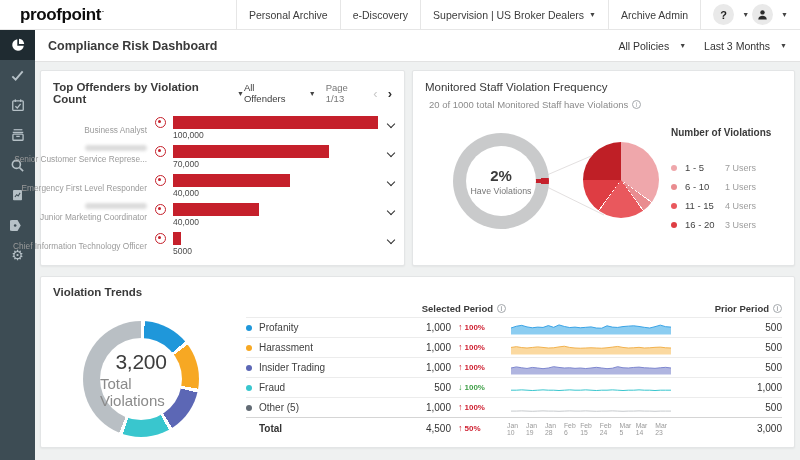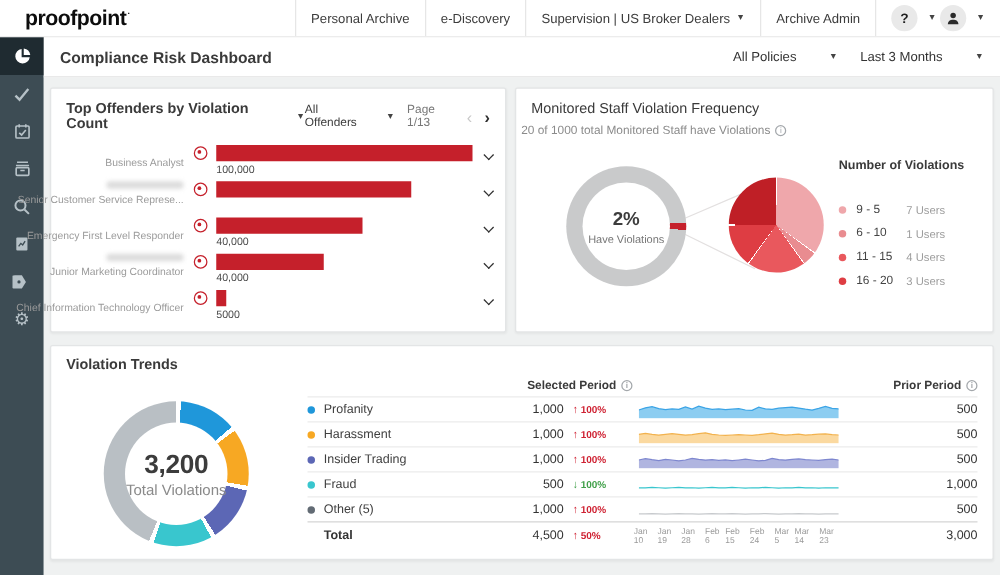--- a/index.html
+++ b/index.html
@@ -22,21 +22,21 @@
   .shell{display:flex;height:430px}
   .sidebar{width:35px;background:var(--side);flex:none;display:flex;flex-direction:column}
   .side-item{height:30px;display:flex;align-items:center;justify-content:center;cursor:pointer}
   .side-item.active{background:var(--side-active)}
   .side-item svg{display:block}
   .gear-glyph{font-size:14px;color:#b6c1c7;line-height:1}
   .main{flex:1;display:flex;flex-direction:column;min-width:0}
   .pagehead{height:32px;background:#fff;border-bottom:1px solid #e2e2e2;display:flex;align-items:center;padding:0 13px;flex:none}
   .page-title{font-size:12.5px;font-weight:700;color:#3a3a3a}
   .filters{margin-left:auto;display:flex;gap:18px}
-  .filter{font-size:10.5px;color:#333;display:flex;align-items:center;gap:21px;cursor:pointer}
+  .filter{font-size:10.5px;color:#333;display:flex;align-items:center;gap:5px;cursor:pointer}
   .content{position:relative;flex:1;background:var(--bg)}
 
   .card{position:absolute;background:#fff;border:1px solid #e3e5e6;border-radius:2px;box-shadow:0 1px 2px rgba(0,0,0,.05)}
   .card-offenders{left:5px;top:8px;width:365px;height:196px}
   .card-monitored{left:377px;top:8px;width:383px;height:196px}
   .card-trends{left:5px;top:214px;width:755px;height:172px}
 
   
   .card-head{display:flex;align-items:center;padding:10px 12px 2px}
   .card-title{font-size:11.5px;font-weight:700;color:#3a3a3a;display:flex;align-items:center;gap:18px;cursor:pointer}
@@ -55,42 +55,42 @@
   .ticon{width:11px;height:11px;border:1.6px solid var(--red);border-radius:50%;position:relative;margin:3px 7px 0 8px;flex:none}
   .ticon::after{content:"";position:absolute;width:3px;height:3px;background:var(--red);border-radius:50%;left:2.2px;top:2.2px}
   .bar-track{flex:1;padding-top:2px;min-width:0}
   .bar{height:13px;background:var(--red)}
   .bar-val{font-size:8.5px;color:#4a4a4a;margin-top:1px}
   .chev-col{width:26px;flex:none;display:flex;justify-content:center;padding-top:7px}
   .chev-down{width:6px;height:6px;border-right:1.6px solid #2f2f2f;border-bottom:1.6px solid #2f2f2f;transform:rotate(45deg);cursor:pointer}
 
   
   .m-title{position:absolute;left:12px;top:10px;font-size:11.5px;font-weight:400;color:#3a3a3a}
-  .m-sub{position:absolute;left:4px;top:28px;font-size:9.5px;color:#8b8b8b;display:flex;align-items:center;gap:4px}
+  .m-sub{position:absolute;left:16px;top:28px;font-size:9.5px;color:#8b8b8b;display:flex;align-items:center;gap:4px}
   .info{width:9px;height:9px;border:1px solid #a3a7ab;border-radius:50%;color:#a3a7ab;font-size:6.5px;line-height:7px;text-align:center;display:inline-block;flex:none;cursor:pointer}
   .info::before{content:"i"}
   .donut2{position:absolute;left:40px;top:62px;width:96px;height:96px;border-radius:50%}
   .donut2-hole{position:absolute;inset:13px;background:#fff;border-radius:50%;display:flex;flex-direction:column;align-items:center;justify-content:center}
   .donut2-pct{font-size:15px;font-weight:700;color:#3c3c3c}
   .donut2-sub{font-size:8.8px;color:#777;margin-top:2px}
   .pie{position:absolute;left:170px;top:71px;width:76px;height:76px;border-radius:50%}
   .funnel{position:absolute;inset:0;pointer-events:none}
   .legend{position:absolute;left:258px;top:56px;width:118px}
   .legend-title{font-size:10px;font-weight:700;color:#3a3a3a;margin-bottom:20px}
   .legend-row{display:flex;align-items:center;height:19px}
   .dot{width:6px;height:6px;border-radius:50%;flex:none}
   .range{font-size:9.5px;color:#444;margin-left:8px;width:40px}
   .users{font-size:9px;color:#9d9d9d}
 
   
   .t-title{position:absolute;left:12px;top:9px;font-size:11.5px;font-weight:700;color:#3a3a3a}
   .donut3{position:absolute;left:42px;top:44px;width:116px;height:116px;border-radius:50%}
   .donut3-hole{position:absolute;inset:17px;background:#fff;border-radius:50%;display:flex;flex-direction:column;align-items:center;justify-content:center}
-  .donut3-total{font-size:21px;font-weight:700;color:#3c3c3c;letter-spacing:-.3px}
-  .donut3-sub{font-size:12px;color:#8a8a8a;margin-top:1px}
+  .donut3-total{font-size:21px;font-weight:400;color:#3c3c3c;letter-spacing:-.3px}
+  .donut3-sub{font-size:15px;color:#8a8a8a;margin-top:1px}
   .trend-table{position:absolute;left:205px;top:22px;right:12px}
   .t-head{display:flex;height:18px;align-items:center}
   .t-head .sel{width:260px;text-align:right;font-size:9.5px;font-weight:700;color:#3a3a3a;display:flex;justify-content:flex-end;align-items:center;gap:4px}
   .t-head .pri{flex:1;text-align:right;font-size:9.5px;font-weight:700;color:#3a3a3a;display:flex;justify-content:flex-end;align-items:center;gap:4px}
   .t-row{display:flex;align-items:center;height:20px;border-top:1px solid #ececec}
   .t-row.total{border-top:1px solid #d5d5d5;height:22px}
   .c-name{width:150px;display:flex;align-items:center;gap:7px;font-size:10px;color:#3f3f3f}
   .c-name .dot{width:6px;height:6px}
   .t-row.total .c-name{font-weight:700;color:#333}
   .c-val{width:55px;text-align:right;font-size:10px;color:#333}
@@ -242,20 +242,21 @@
                 </div>
             </div>
             <div class="bar-row">
               <div class="label-col">
                   <div class="redacted show"></div>
                   <span class="lbl">Senior Customer Service Represe...</span>
                 </div>
               <span class="ticon"></span>
               <div class="bar-track">
                   <div class="bar" style="width: 76%;"></div>
+                  <div class="bar-val">70,000</div>
                 </div>
               <div class="chev-col">
                   <span class="chev-down"></span>
                 </div>
             </div>
             <div class="bar-row">
               <div class="label-col">
                   <span class="lbl">Emergency First Level Responder</span>
                 </div>
               <span class="ticon"></span>
@@ -311,21 +312,21 @@
             <div class="donut2-hole">
               <div class="donut2-pct">2%</div>
               <div class="donut2-sub">Have Violations</div>
             </div>
           </div>
           <div class="pie" id="pie" style="background: conic-gradient(rgb(255, 255, 255) 0deg, rgb(255, 255, 255) 0.7deg, rgb(239, 167, 171) 0.7deg, rgb(239, 167, 171) 125.3deg, rgb(255, 255, 255) 125.3deg, rgb(255, 255, 255) 126deg, rgb(255, 255, 255) 126deg, rgb(255, 255, 255) 126.7deg, rgb(233, 140, 144) 126.7deg, rgb(233, 140, 144) 143.3deg, rgb(255, 255, 255) 143.3deg, rgb(255, 255, 255) 144deg, rgb(255, 255, 255) 144deg, rgb(255, 255, 255) 144.7deg, rgb(233, 88, 93) 144.7deg, rgb(233, 88, 93) 215.3deg, rgb(255, 255, 255) 215.3deg, rgb(255, 255, 255) 216deg, rgb(255, 255, 255) 216deg, rgb(255, 255, 255) 216.7deg, rgb(222, 61, 67) 216.7deg, rgb(222, 61, 67) 269.3deg, rgb(255, 255, 255) 269.3deg, rgb(255, 255, 255) 270deg, rgb(255, 255, 255) 270deg, rgb(255, 255, 255) 270.7deg, rgb(191, 31, 38) 270.7deg, rgb(191, 31, 38) 359.3deg, rgb(255, 255, 255) 359.3deg, rgb(255, 255, 255) 360deg);"></div>
           <div class="legend">
             <div class="legend-title">Number of Violations</div>
             <div class="legend-row">
                 <span class="dot" style="background: rgb(239, 167, 171);"></span>
-                <span class="range">9 - 5</span>
+                <span class="range">1 - 5</span>
                 <span class="users">7 Users</span>
               </div>
             <div class="legend-row">
                 <span class="dot" style="background: rgb(233, 140, 144);"></span>
                 <span class="range">6 - 10</span>
                 <span class="users">1 Users</span>
               </div>
             <div class="legend-row">
                 <span class="dot" style="background: rgb(233, 88, 93);"></span>
                 <span class="range">11 - 15</span>

